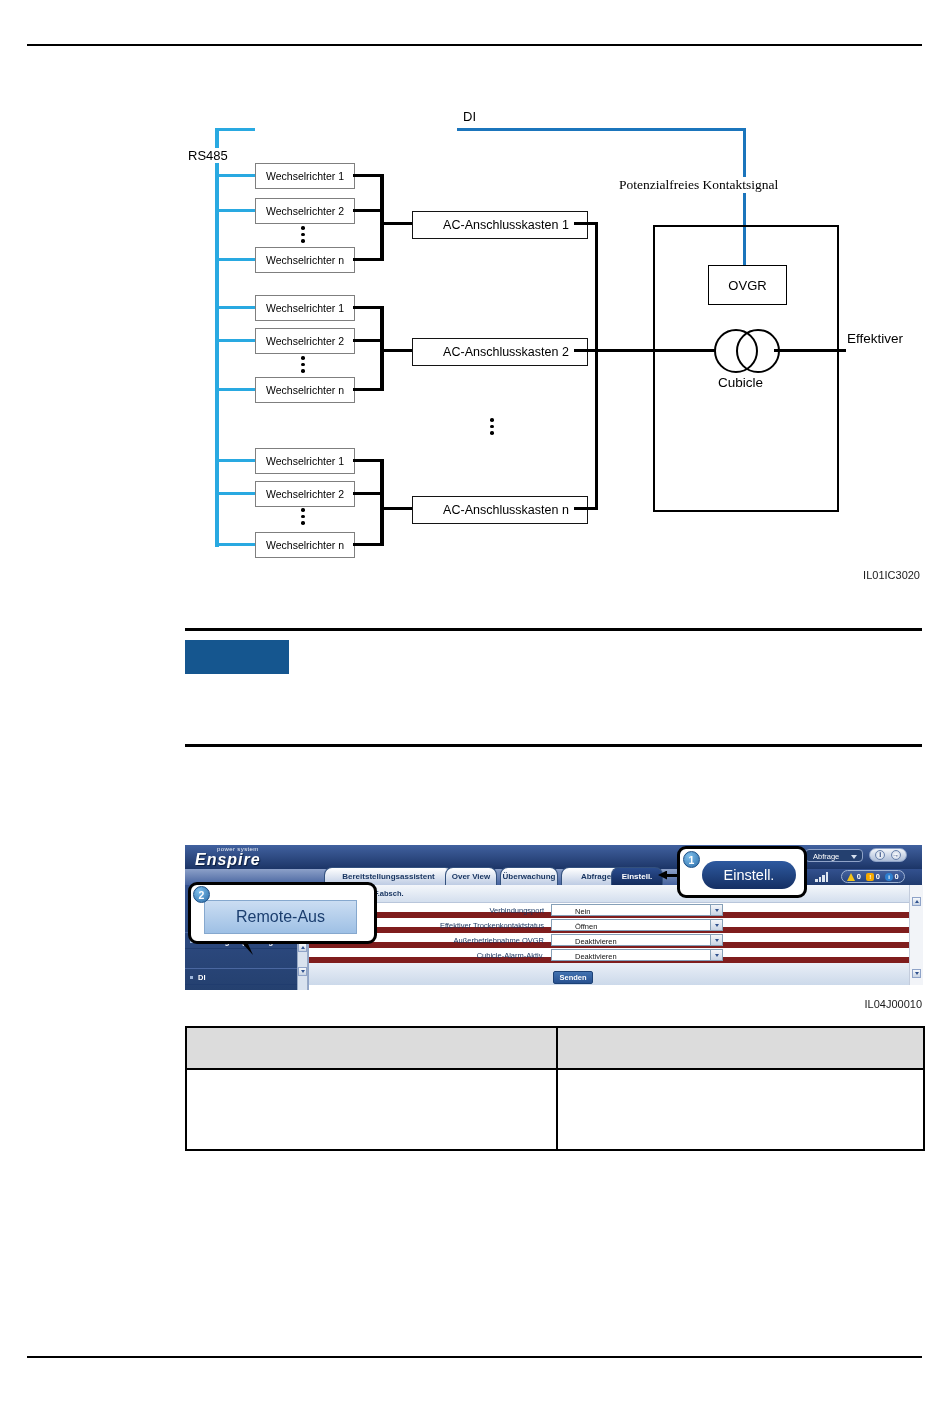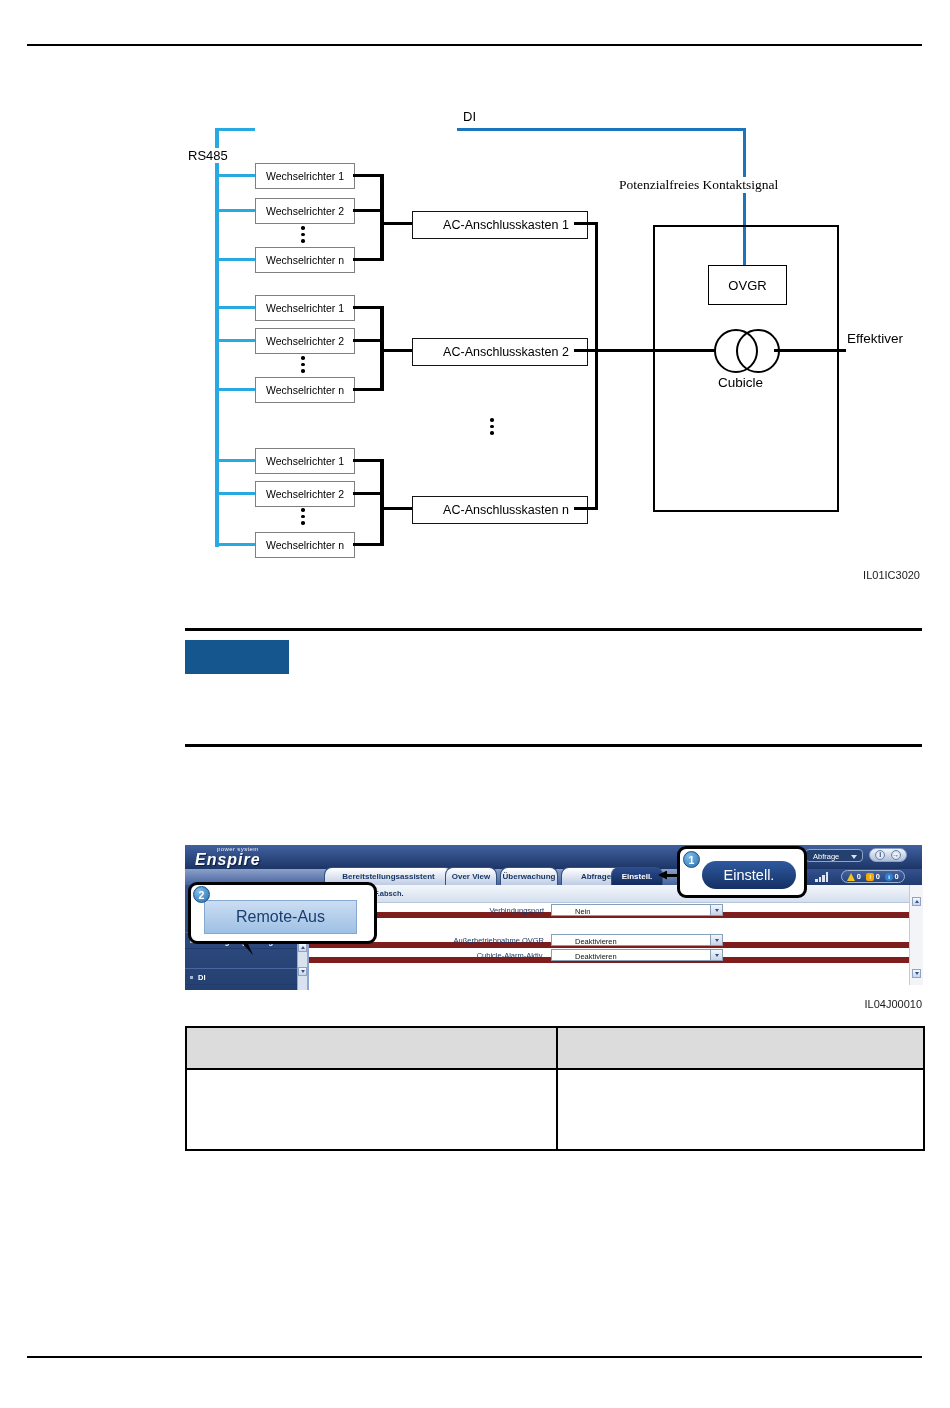--- a/index.html
+++ b/index.html
@@ -314,38 +314,50 @@
       </div>
       <div class="frow" style="top:18px;">
         <span class="flabel">Verbindungsport</span>
         <span class="sel">
             <span class="val">Nein</span>
             <span class="ar">
               <i class="car-dn"></i>
             </span>
           </span>
       </div>
+      <div class="frow" style="top:33px;">
+        <span class="flabel">Effektiver Trockenkontaktstatus</span>
+        <span class="sel">
+            <span class="val">Öffnen</span>
+            <span class="ar">
+              <i class="car-dn"></i>
+            </span>
+          </span>
+      </div>
       <div class="frow" style="top:48px;">
         <span class="flabel">Außerbetriebnahme OVGR</span>
         <span class="sel">
             <span class="val">Deaktivieren</span>
             <span class="ar">
               <i class="car-dn"></i>
             </span>
           </span>
       </div>
       <div class="frow" style="top:63px;">
         <span class="flabel">Cubicle-Alarm-Aktiv.</span>
         <span class="sel">
             <span class="val">Deaktivieren</span>
             <span class="ar">
               <i class="car-dn"></i>
             </span>
           </span>
       </div>
+      <div class="strip">
+        <span class="senden">Senden</span>
+      </div>
       <div class="vscroll">
         <span class="sarrow" style="left:2px;top:12px;">
             <i class="car-up"></i>
           </span>
         <span class="sarrow" style="left:2px;top:84px;">
             <i class="car-dn"></i>
           </span>
       </div>
     </div>
 

